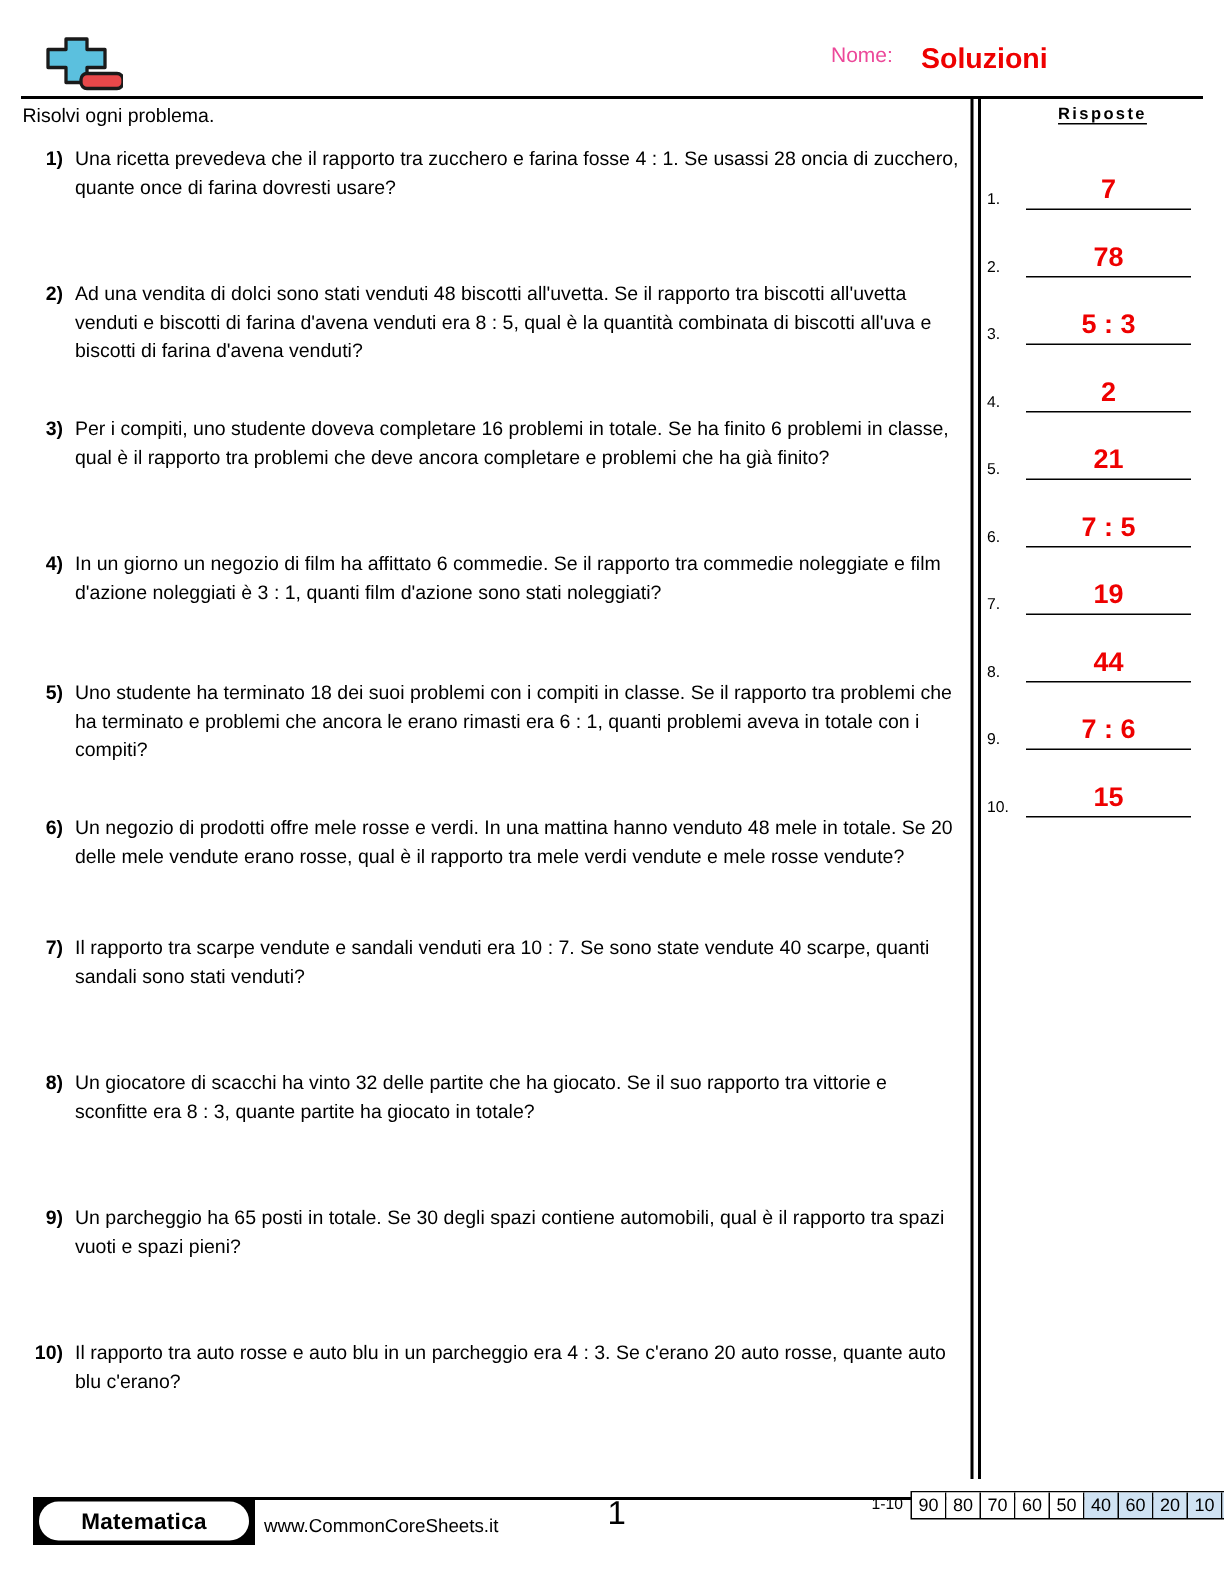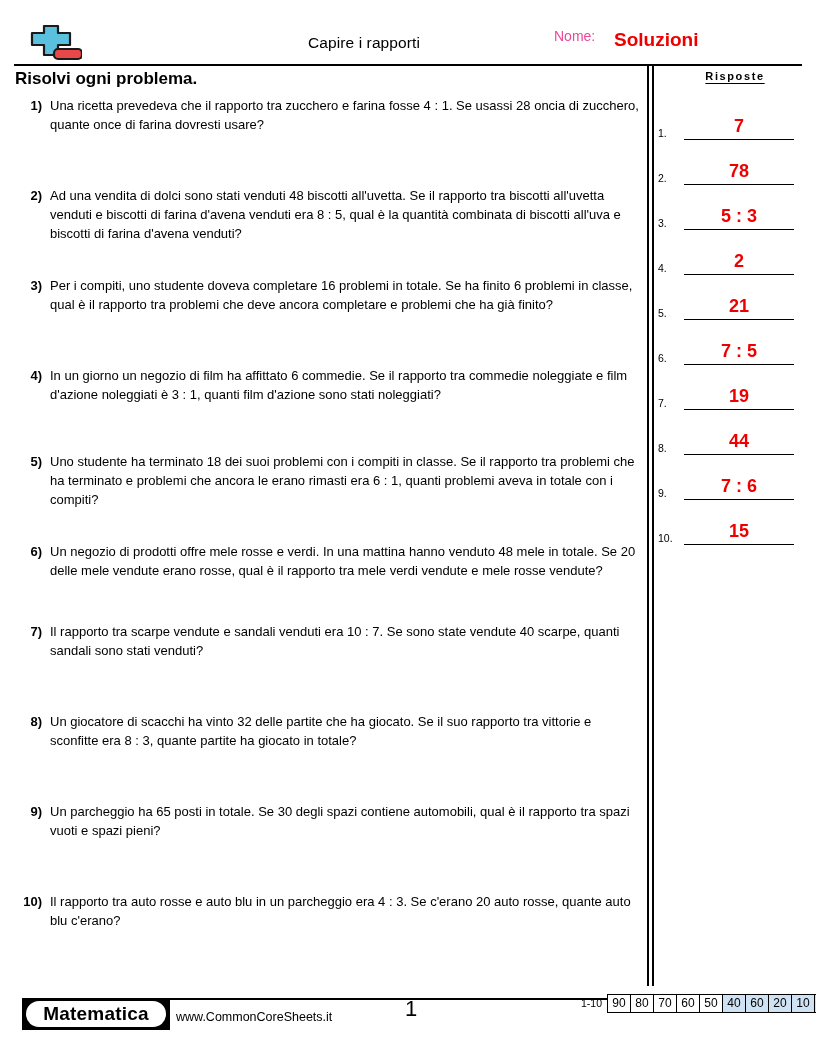--- a/index.html
+++ b/index.html
@@ -69,22 +69,22 @@
     width: 788px;
     height: 2px;
     background: #000;
   }
 
   
   .directions {
     position: absolute;
     left: 15px;
     top: 69px;
-    font-size: 17px;
-    font-weight: bold;
+    font-size: 13px;
+    font-weight: normal;
     color: #000;
   }
 
   
   .v-divider-a {
     position: absolute;
     left: 647px;
     top: 66px;
     width: 2px;
     height: 920px;
@@ -199,21 +199,21 @@
   .brand-badge-inner {
     width: 140px;
     height: 26px;
     background: #ffffff;
     border-radius: 13px;
     display: flex;
     align-items: center;
     justify-content: center;
   }
   .brand-badge-inner span {
-    font-size: 19px;
+    font-size: 15px;
     font-weight: bold;
     color: #000;
     letter-spacing: .2px;
   }
   .site-url {
     position: absolute;
     left: 176px;
     top: 1010px;
     font-size: 12.5px;
     color: #000;
@@ -265,21 +265,20 @@
 
 <div class="page">
 
   <div class="header">
     <div class="logo-mark">
       <svg width="68" height="42" viewBox="0 0 68 42">
         <path d="M18 9 L30 9 L30 2 L44 2 L44 9 L56 9 L56 21 L44 21 L44 31 L30 31 L30 21 L18 21 Z" fill="#5bc0de" stroke="#1a1a1a" stroke-width="2.2" stroke-linejoin="round"></path>
         <rect x="40" y="25" width="28" height="10" rx="4" ry="4" fill="#e8484a" stroke="#1a1a1a" stroke-width="2.2"></rect>
       </svg>
     </div>
-    <div class="header-title">Capire i rapporti</div>
     <div class="header-name-label">Nome:</div>
     <div class="header-name-value">Soluzioni</div>
   </div>
   <div class="header-rule"></div>
 
   <div class="directions">Risolvi ogni problema.</div>
 
   <div class="v-divider-a"></div>
   <div class="v-divider-b"></div>
 

